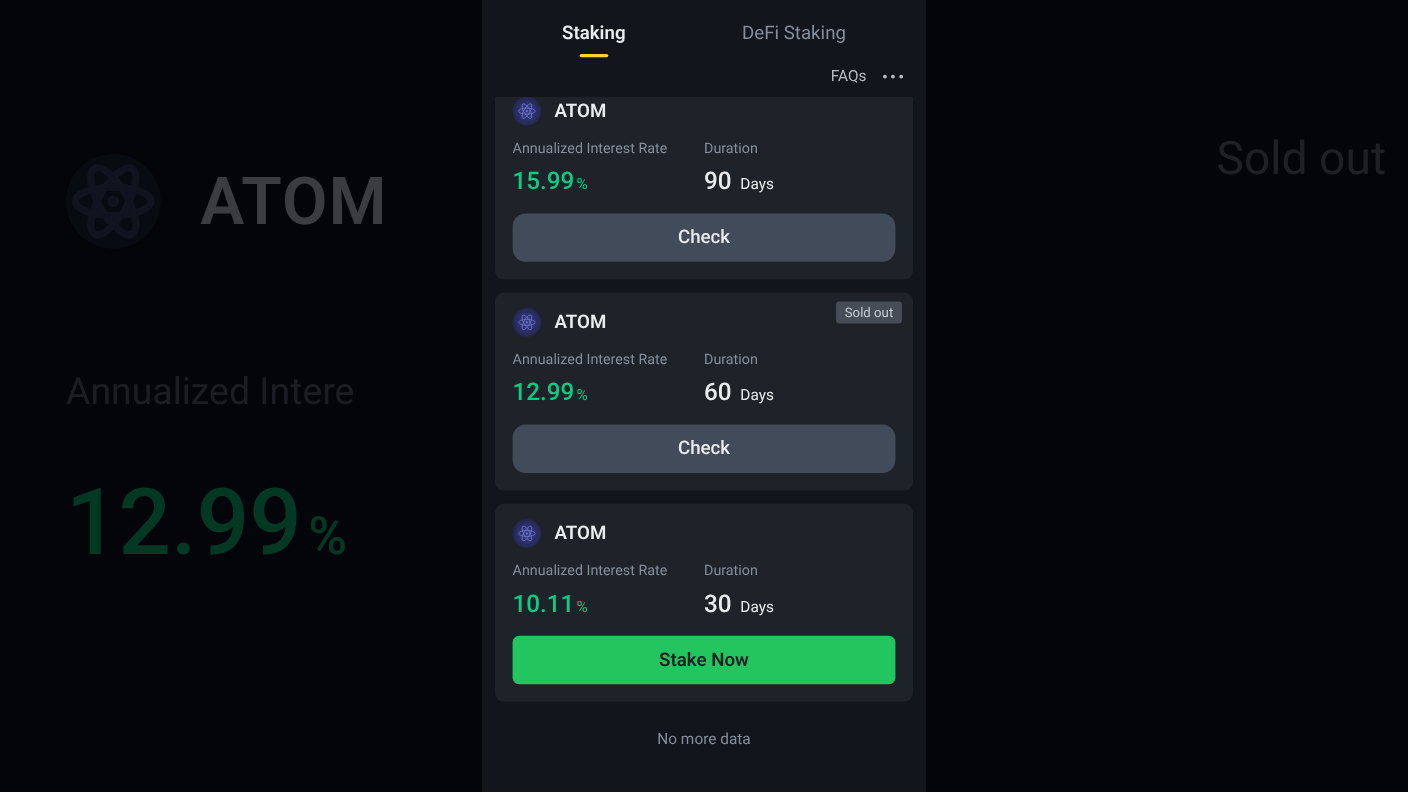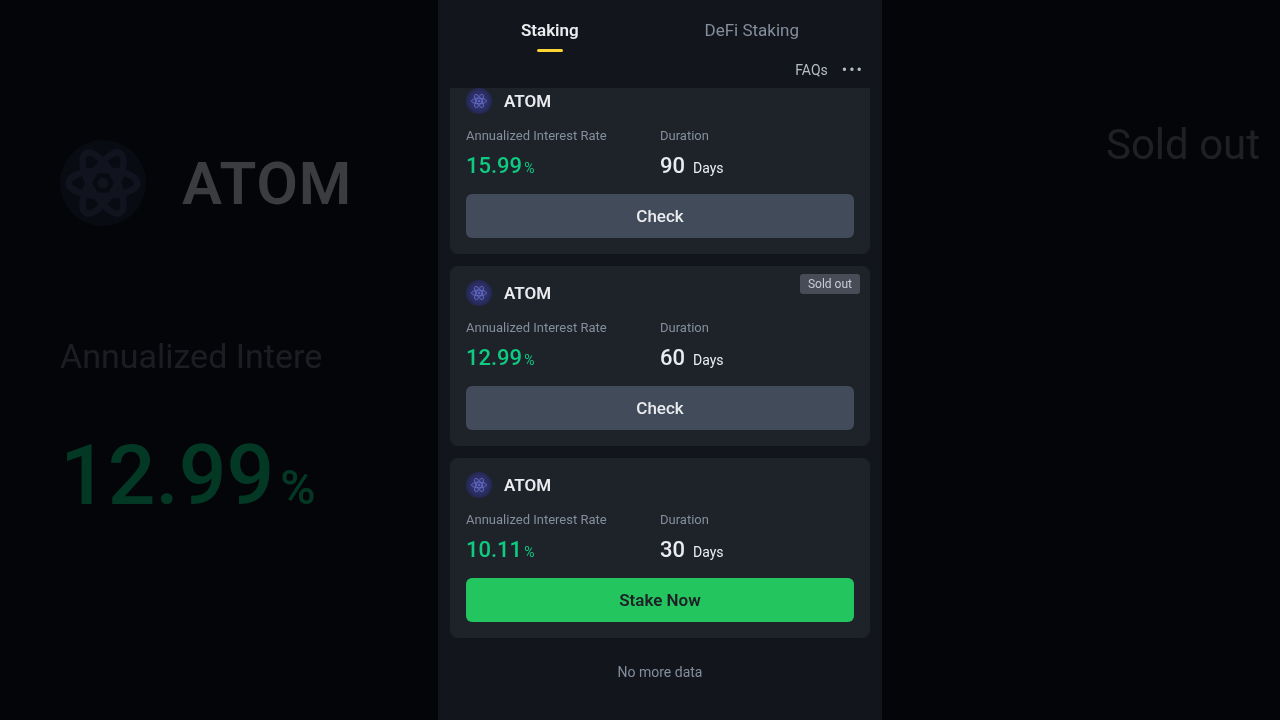--- a/index.html
+++ b/index.html
@@ -27,21 +27,21 @@
   position: absolute; right: 20px; top: 120px; font-size: 42px; color: #6b7280;
 }
 .overlay {
   position: absolute; inset: 0; background: rgba(0,0,0,0.72);
 }
 
 
 .phone {
   position: absolute;
   left: 438px; top: 0;
-  width: 444px; height: 720px;
+  width: 404px; height: 720px;
   background: #12161c;
   display: flex; flex-direction: column;
   overflow: hidden;
 }
 .tabbar {
   display: flex; align-items: center; justify-content: space-around;
   height: 56px;
   padding: 0 20px;
 }
 .tab {
@@ -81,21 +81,21 @@
 .stat-label { font-size: 13px; color: #848e9c; }
 .stat-val { display: flex; align-items: baseline; gap: 2px; }
 .rate { color: #0ecb81; font-size: 22px; font-weight: 500; }
 .rate-pct { color: #0ecb81; font-size: 14px; }
 .dur { color: #eaecef; font-size: 22px; font-weight: 500; }
 .dur-days { color: #eaecef; font-size: 14px; margin-left: 6px; }
 .btn {
   margin-top: 16px; width: 100%; height: 44px; border-radius: 6px; border: none;
   font-size: 17px; font-weight: 500; cursor: pointer;
 }
-.btn.check { background: #414b5a; color: #eaecef; }
+.btn.check { background: #414b5a; color: #eaecef; border-radius: 12px; }
 .btn.stake { background: #22c55e; color: #1e2026; font-weight: 600; }
 .nomore { text-align: center; color: #848e9c; font-size: 14px; padding: 14px 0; }
 
 
 .atom-shape { stroke: #6a6fc7; stroke-width: 1.6; fill: none; }
 .atom-dot { fill: #6a6fc7; }
 .bg-atom-shape { stroke: #3d4570; stroke-width: 3; fill: none; }
 .bg-atom-dot { fill: #3d4570; }
 </style>
 </head>

